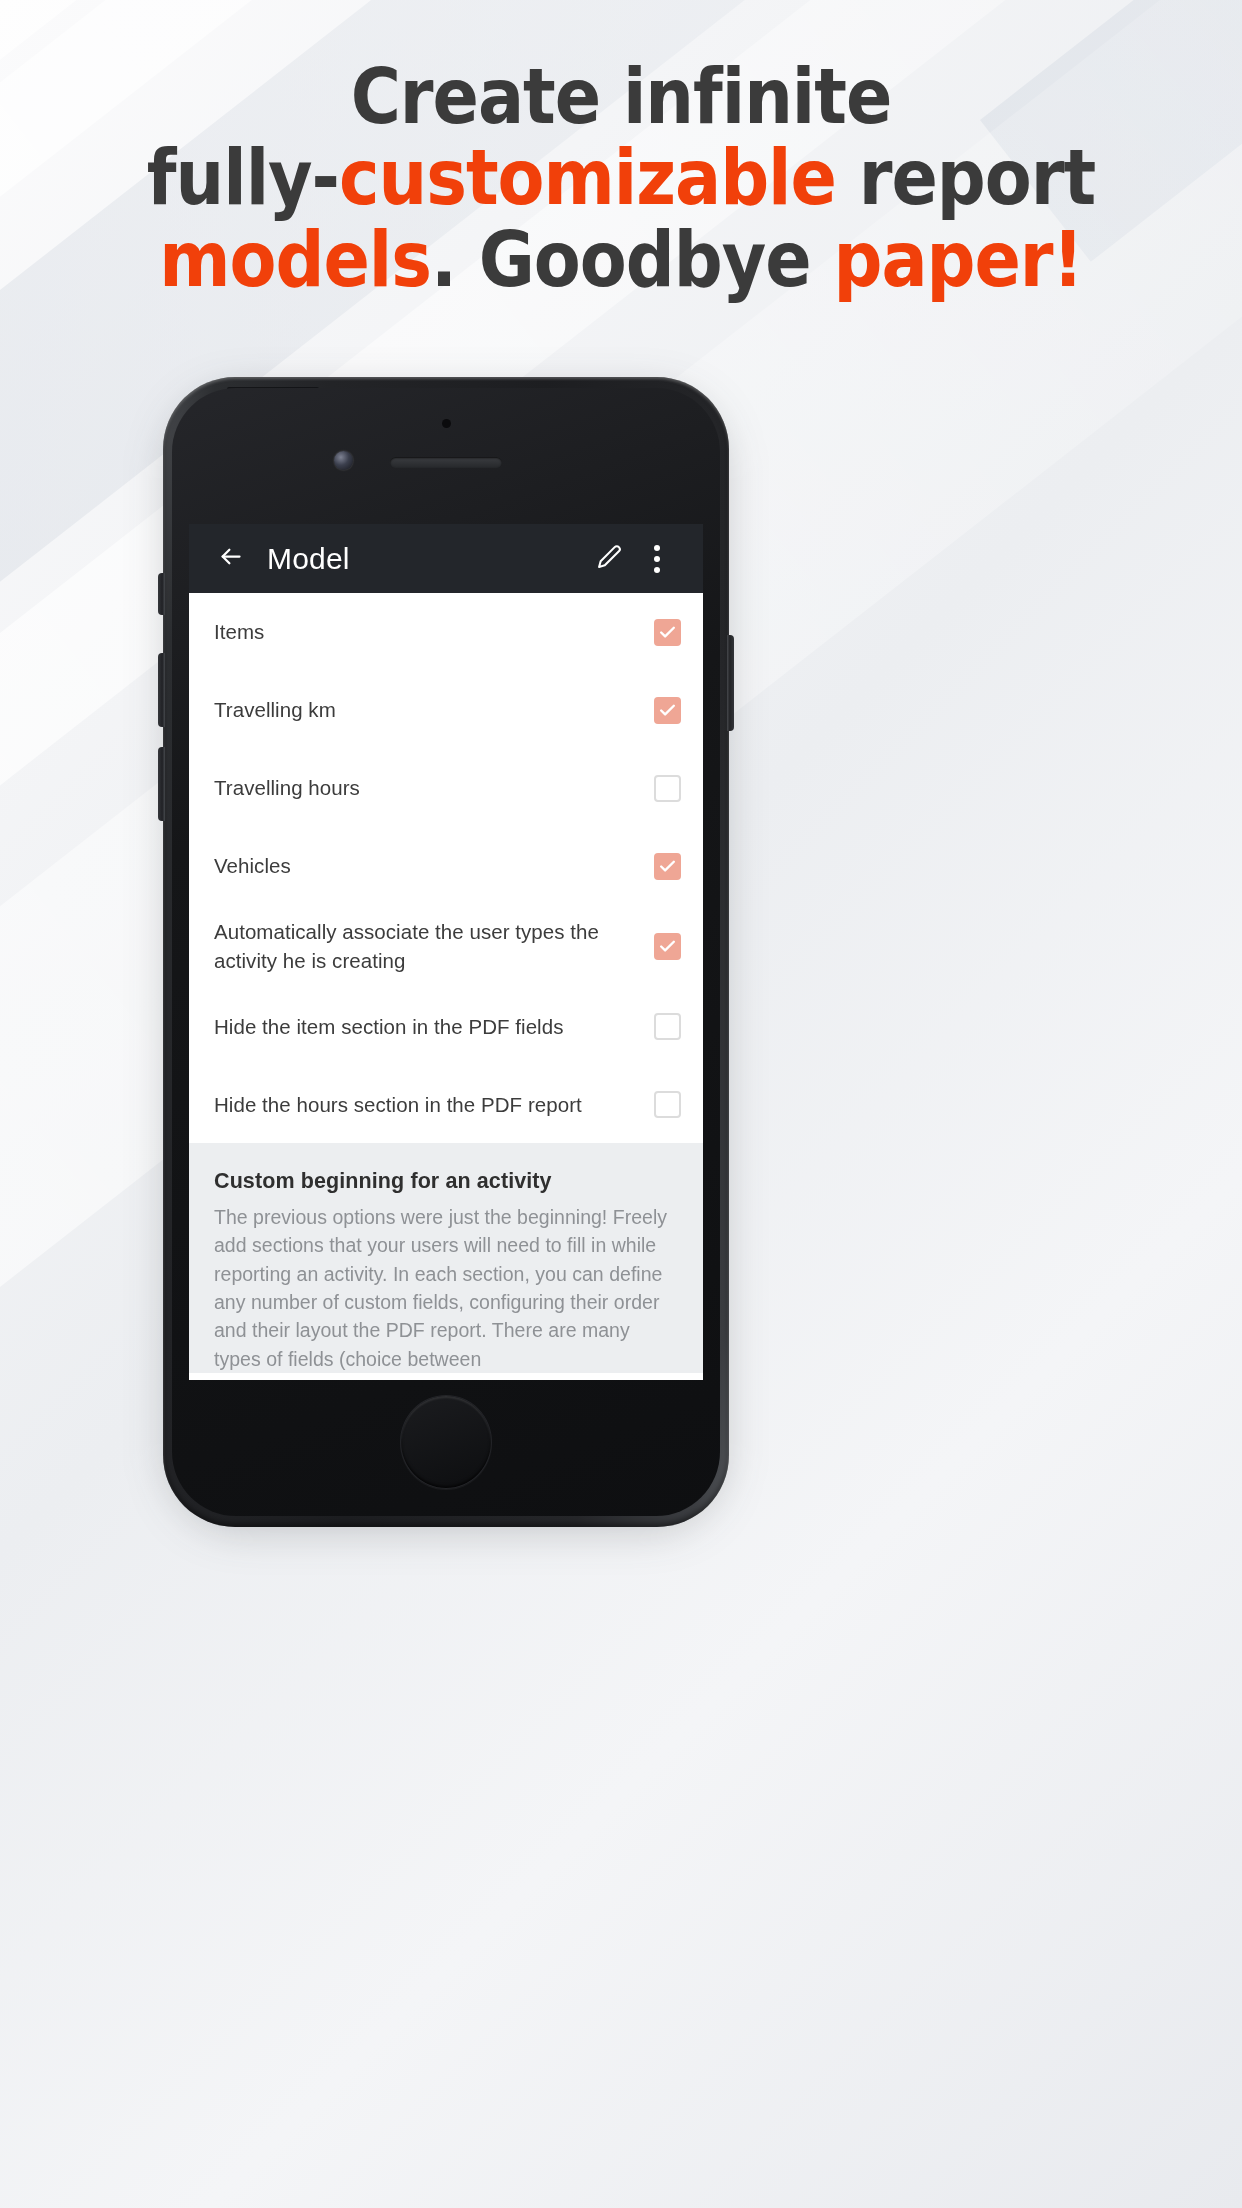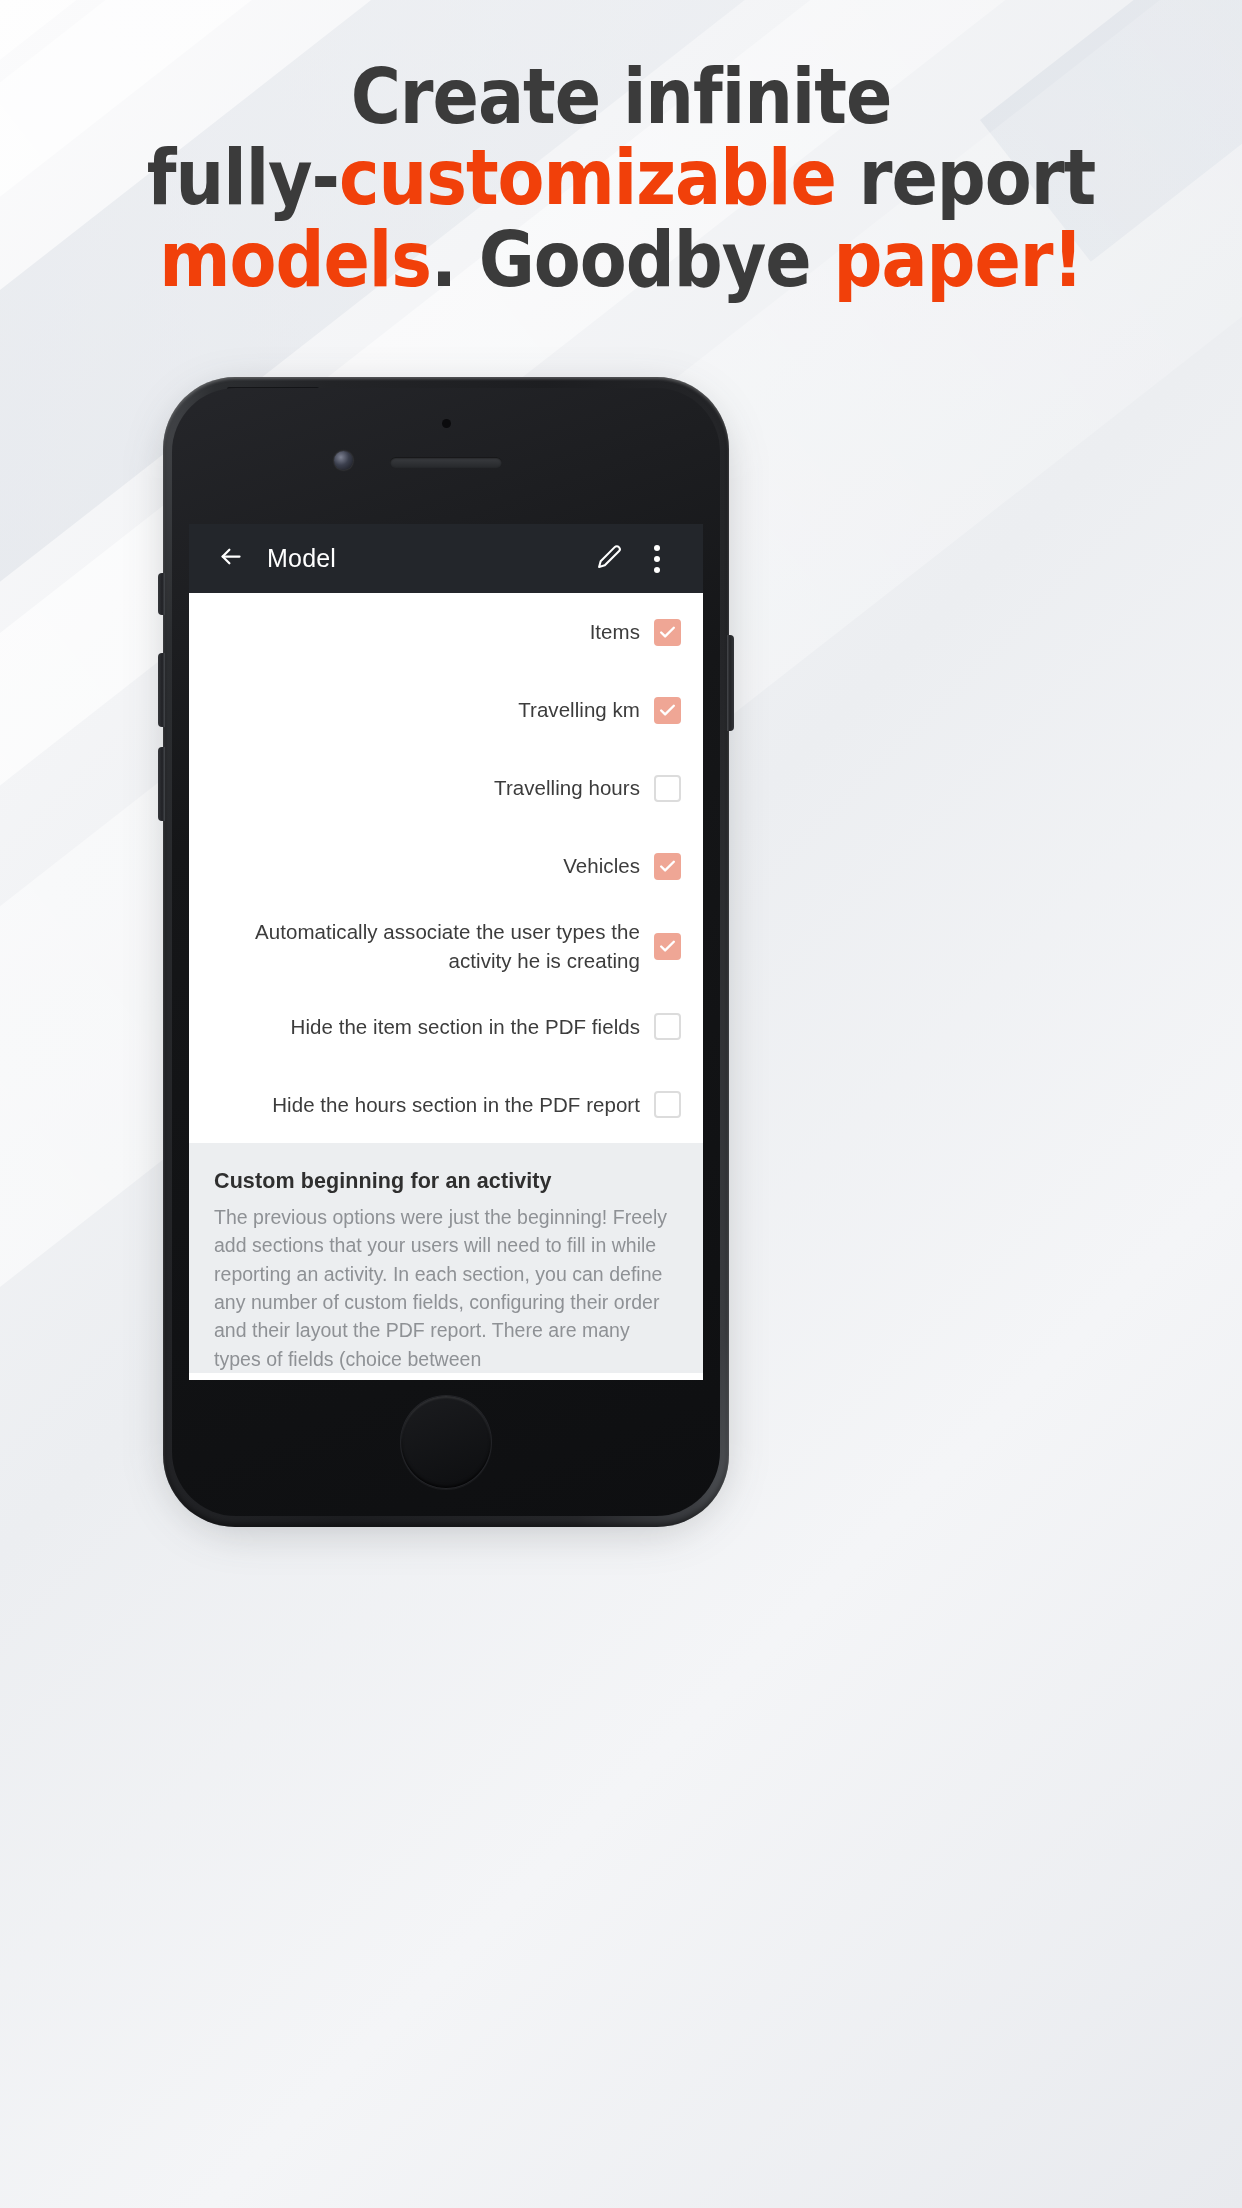--- a/index.html
+++ b/index.html
@@ -92,35 +92,34 @@
     background:#ffffff;overflow:hidden;
   }
 
   
   .appbar{
     height:69px;background:#23262b;display:flex;align-items:center;
     padding:0 22px 0 18px;box-sizing:border-box;
   }
   .appbar .back{width:46px;height:46px;display:flex;align-items:center;justify-content:center;flex:0 0 auto;}
   .appbar .title{
-    color:#ffffff;font-size:25px;font-weight:500;margin-left:14px;flex:1 1 auto;
+    color:#ffffff;font-size:30px;font-weight:500;margin-left:14px;flex:1 1 auto;
     letter-spacing:.2px;
   }
   .appbar .act{width:48px;height:48px;display:flex;align-items:center;justify-content:center;flex:0 0 auto;}
   .dots{display:flex;flex-direction:column;gap:5px;align-items:center;}
   .dots i{display:block;width:6px;height:6px;border-radius:50%;background:#fff;}
 
   
   .list{background:#fff;}
   .row{
     display:flex;align-items:center;
     padding:0 22px 0 25px;
     min-height:78px;
     box-sizing:border-box;
-    text-align:right;
   }
   .row .label{
     flex:1 1 auto;font-size:20.5px;color:#3c3c3c;line-height:1.42;
     padding:12px 0;padding-right:14px;letter-spacing:.05px;
   }
   .cb{
     flex:0 0 auto;width:27px;height:27px;border-radius:4px;box-sizing:border-box;
     display:flex;align-items:center;justify-content:center;
   }
   .cb.off{border:2.5px solid #dcdcdc;background:#fff;}

